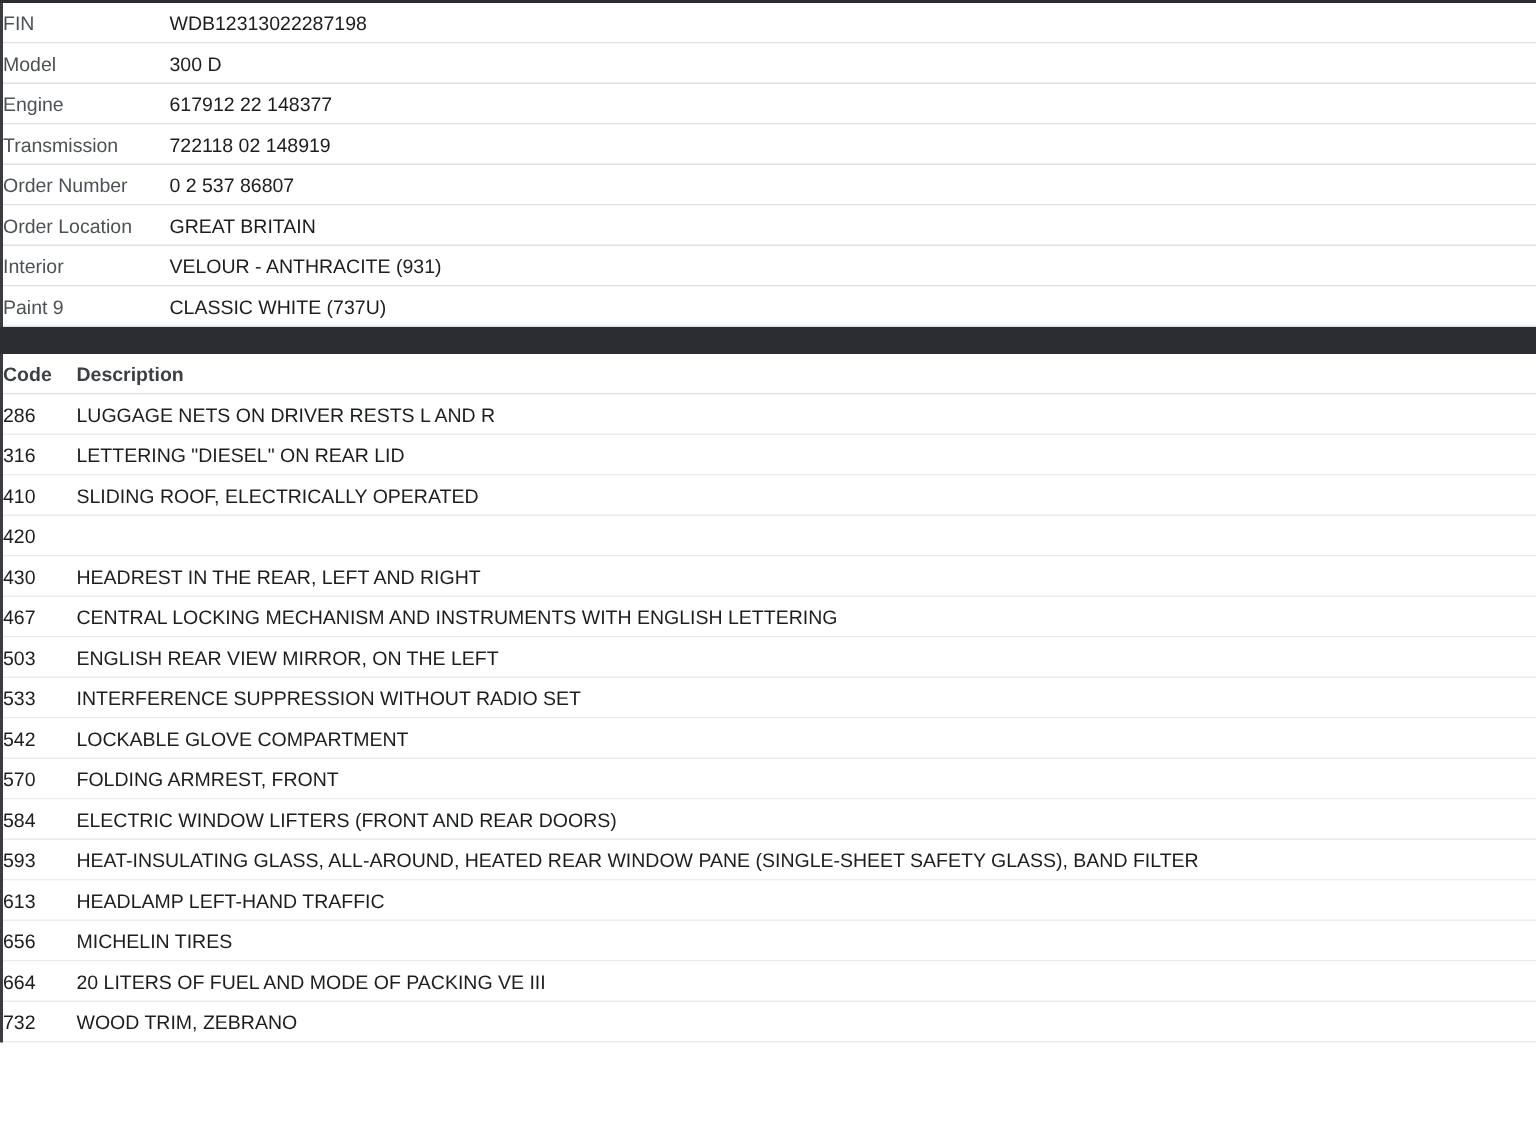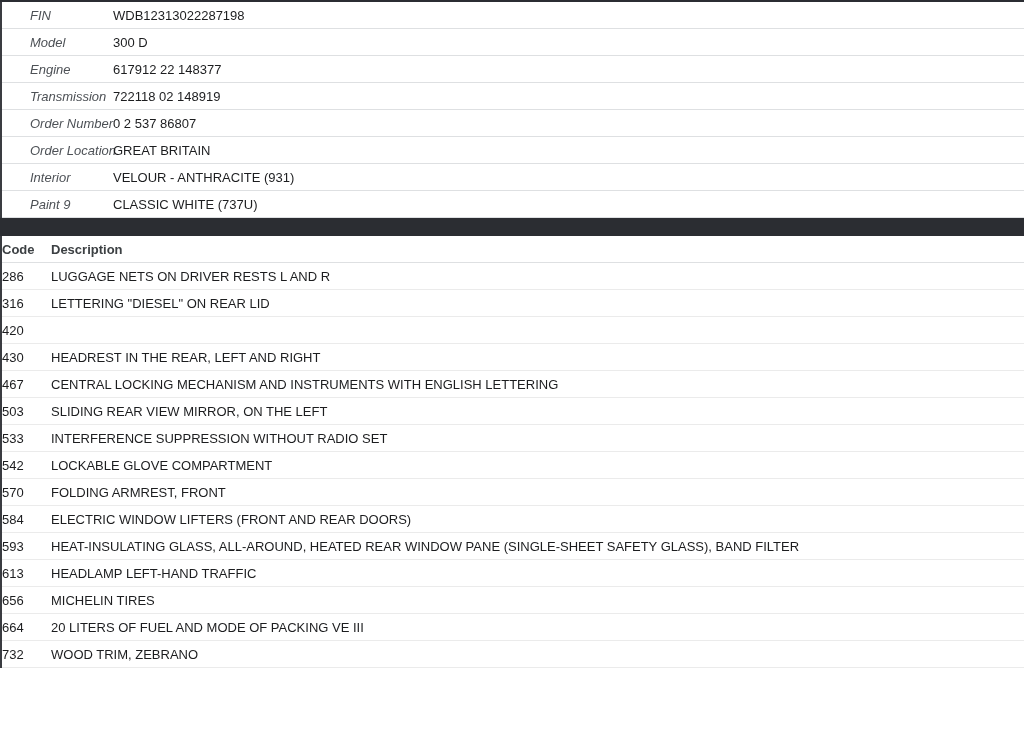--- a/index.html
+++ b/index.html
@@ -20,26 +20,25 @@
   
   .v-row {
     display: flex;
     align-items: center;
     height: 27px;
     border-bottom: 1px solid var(--row-border-1, #dee0e2);
     background: #fff;
   }
   .v-label {
     width: 111px;
-    padding-left: 28px;
+    padding-left: 0;
     font-size: 13px;
     color: var(--label-text, #4d5156);
     flex: none;
     white-space: nowrap;
-    font-style: italic;
   }
   .v-value {
     font-size: 13px;
     color: var(--value-text, #1c1d1f);
     white-space: nowrap;
   }
   
   .divider-bar {
     height: 18px;
     background: var(--divider-bar, #2b2d32);
@@ -133,38 +132,42 @@
   <div class="o-row">
     <div class="o-code">286</div>
     <div class="o-desc">LUGGAGE NETS ON DRIVER RESTS L AND R</div>
   </div>
 
   <div class="o-row">
     <div class="o-code">316</div>
     <div class="o-desc">LETTERING "DIESEL" ON REAR LID</div>
   </div>
 
+  <div class="o-row">
+    <div class="o-code">410</div>
+    <div class="o-desc">SLIDING ROOF, ELECTRICALLY OPERATED</div>
+  </div>
 
   <div class="o-row">
     <div class="o-code">420</div>
   </div>
 
   <div class="o-row">
     <div class="o-code">430</div>
     <div class="o-desc">HEADREST IN THE REAR, LEFT AND RIGHT</div>
   </div>
 
   <div class="o-row">
     <div class="o-code">467</div>
     <div class="o-desc">CENTRAL LOCKING MECHANISM AND INSTRUMENTS WITH ENGLISH LETTERING</div>
   </div>
 
   <div class="o-row">
     <div class="o-code">503</div>
-    <div class="o-desc">SLIDING REAR VIEW MIRROR, ON THE LEFT</div>
+    <div class="o-desc">ENGLISH REAR VIEW MIRROR, ON THE LEFT</div>
   </div>
 
 
   <div class="o-row">
     <div class="o-code">533</div>
     <div class="o-desc">INTERFERENCE SUPPRESSION WITHOUT RADIO SET</div>
   </div>
 
   <div class="o-row">
     <div class="o-code">542</div>

